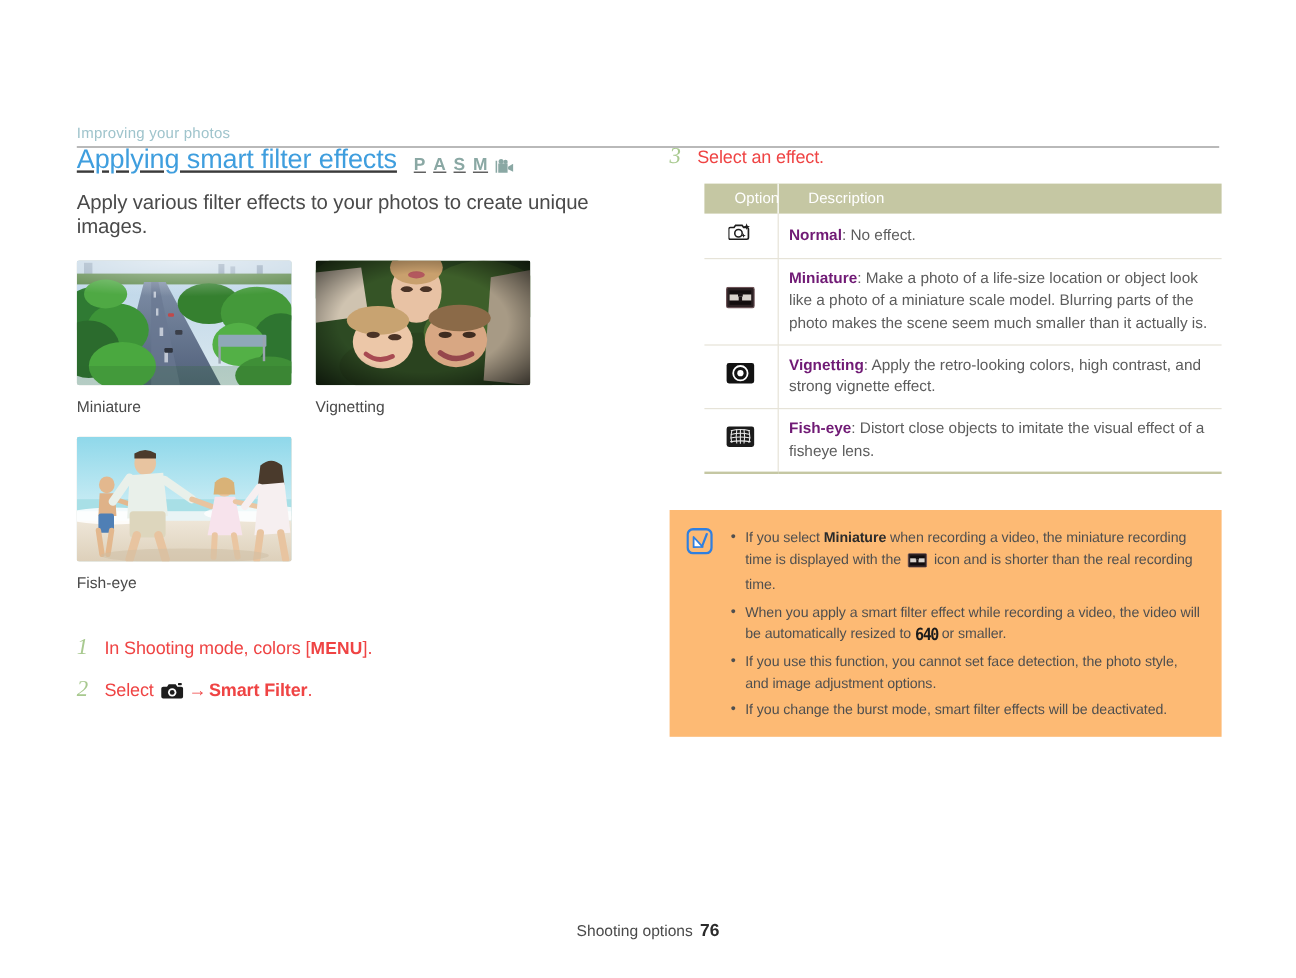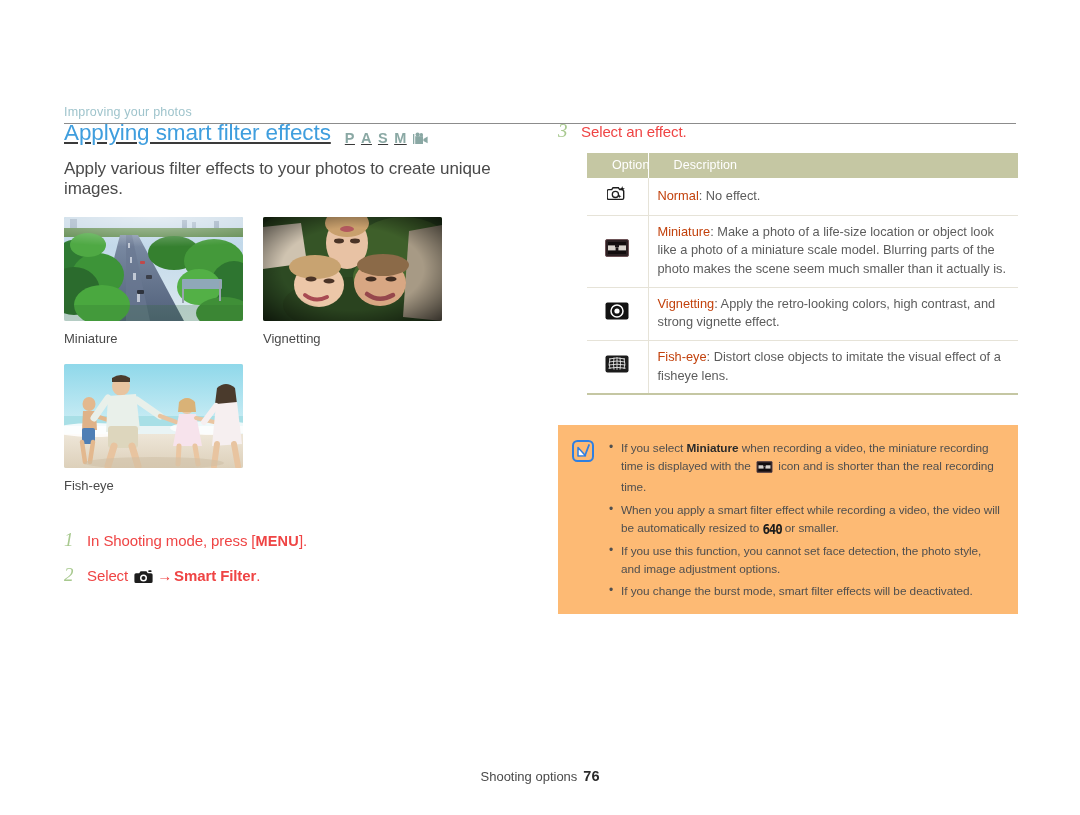--- a/index.html
+++ b/index.html
@@ -123,21 +123,21 @@
     color: #5c5c5c;
     line-height: 1.46;
     vertical-align: middle;
   }
   table.opt-table td.cell-icon {
     width: 61px;
     text-align: center;
     border-right: 1px solid #e6e3d8;
     padding: 7px 4px;
   }
-  table.opt-table td.cell-desc b { color: #c2410c; font-weight: normal; }
+  table.opt-table td.cell-desc b { color: #701a75; font-weight: bold; }
   table.opt-table tr:last-child td { border-bottom: 2px solid #c5c7a3; }
 
   
   .note-box {
     margin-top: 30px;
     background: #fdba74;
     padding: 14px 16px 14px 14px;
     display: flex;
     gap: 14px;
     width: 460px;
@@ -381,21 +381,21 @@
           </div>
           <div class="caption">Fish-eye</div>
         </div>
       </div>
     </div>
 
     <div class="steps">
 
       <div class="step">
         <div class="step-num">1</div>
-        <div class="step-text"><span>In Shooting mode, press [</span><span class="kbd-menu">MENU</span><span>].</span></div>
+        <div class="step-text"><span>In Shooting mode, colors [</span><span class="kbd-menu">MENU</span><span>].</span></div>
       </div>
 
       <div class="step">
         <div class="step-num">2</div>
         <div class="step-text"><span>Select</span>
           <span class="inline-icon">
             <svg width="19" height="15" viewBox="0 0 19 15">
               <path d="M2 4.2 h3.2 l1.4 -1.9 h5.8 l1.4 1.9 h3.2 a1.6 1.6 0 0 1 1.6 1.6 v6.6 a1.6 1.6 0 0 1 -1.6 1.6 h-15 a1.6 1.6 0 0 1 -1.6 -1.6 v-6.6 a1.6 1.6 0 0 1 1.6 -1.6 z" fill="#1d1d1d"></path>
               <circle cx="9.5" cy="9" r="3.5" fill="#ffffff"></circle>
               <circle cx="9.5" cy="9" r="2" fill="#1d1d1d"></circle>

